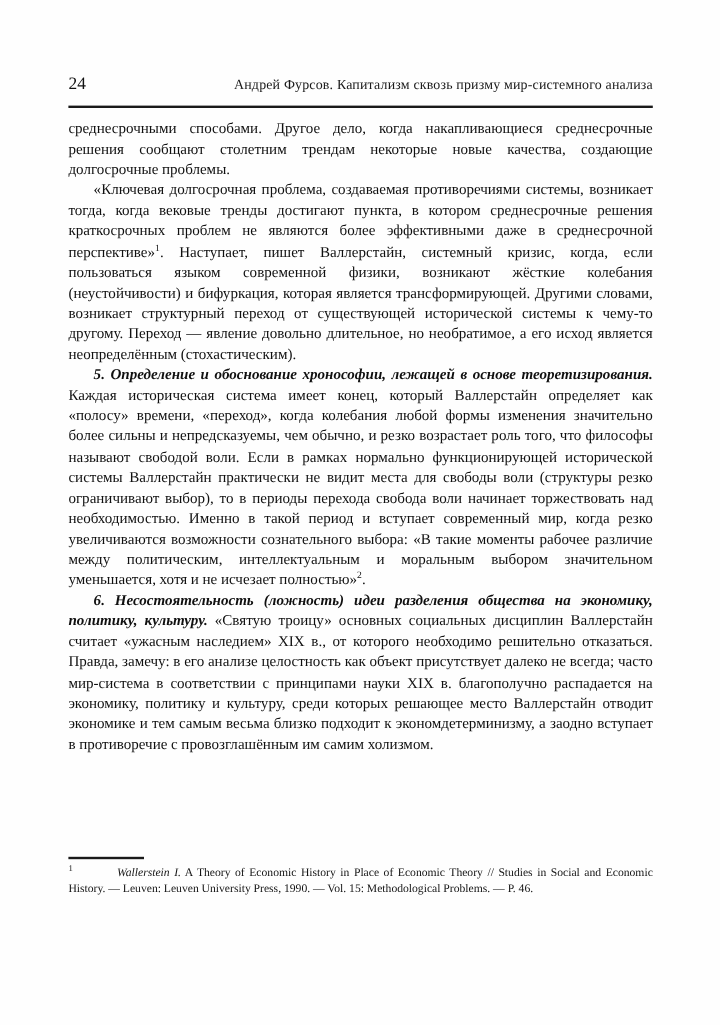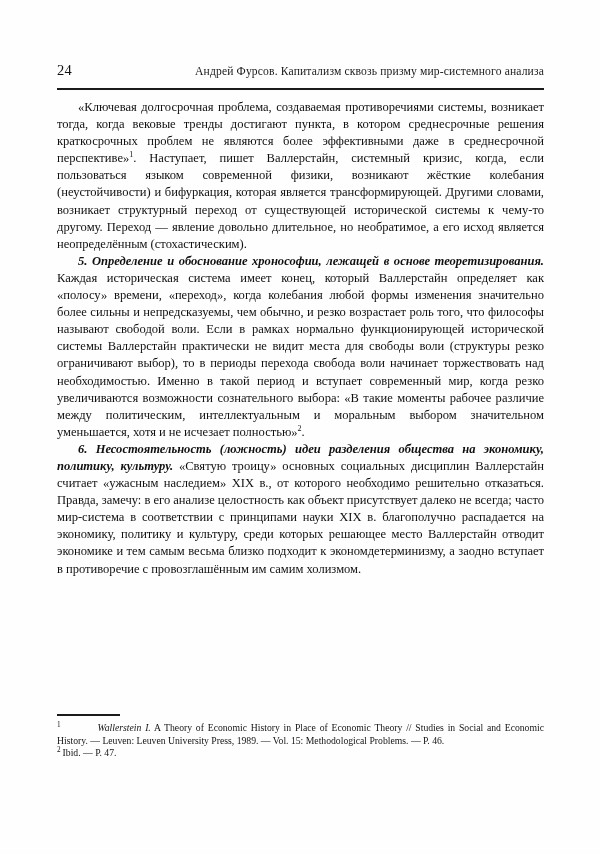--- a/index.html
+++ b/index.html
@@ -128,41 +128,41 @@
 <div class="page">
 
   <div class="running-head">
     <span class="folio">24</span>
     <span class="head-title">Андрей Фурсов. Капитализм сквозь призму мир-системного анализа</span>
   </div>
   <div class="head-rule"></div>
 
   <div class="body-col">
 
+    <p class="para noindent">
+      <span>среднесрочными способами. Другое дело, когда накапливающиеся среднесрочные решения сообщают столетним трендам некоторые новые качества, создающие долгосрочные проблемы.</span>
+    </p>
 
     <p class="para">
       <span>«Ключевая долгосрочная проблема, создаваемая противоречиями системы, возникает тогда, когда вековые тренды достигают пункта, в котором среднесрочные решения краткосрочных проблем не являются более эффективными даже в среднесрочной перспективе»</span><sup class="fn">1</sup><span>. Наступает, пишет Валлерстайн, системный кризис, когда, если пользоваться языком современной физики, возникают жёсткие колебания (неустойчивости) и бифуркация, которая является трансформирующей. Другими словами, возникает структурный переход от существующей исторической системы к чему-то другому. Переход — явление довольно длительное, но необратимое, а его исход является неопределённым (стохастическим).</span>
     </p>
 
     <p class="para gap-before">
       <span class="sec-title">5. Определение и обоснование хронософии, лежащей в основе теоретизирования.</span><span> Каждая историческая система имеет конец, который Валлерстайн определяет как «полосу» времени, «переход», когда колебания любой формы изменения значительно более сильны и непредсказуемы, чем обычно, и резко возрастает роль того, что философы называют свободой воли. Если в рамках нормально функционирующей исторической системы Валлерстайн практически не видит места для свободы воли (структуры резко ограничивают выбор), то в периоды перехода свобода воли начинает торжествовать над необходимостью. Именно в такой период и вступает современный мир, когда резко увеличиваются возможности сознательного выбора: «В такие моменты рабочее различие между политическим, интеллектуальным и моральным выбором значительном уменьшается, хотя и не исчезает полностью»</span><sup class="fn">2</sup><span>.</span>
     </p>
 
     <p class="para gap-before">
       <span class="sec-title">6. Несостоятельность (ложность) идеи разделения общества на экономику, политику, культуру.</span><span> «Святую троицу» основных социальных дисциплин Валлерстайн считает «ужасным наследием» XIX в., от которого необходимо решительно отказаться. Правда, замечу: в его анализе целостность как объект присутствует далеко не всегда; часто мир-система в соответствии с принципами науки XIX в. благополучно распадается на экономику, политику и культуру, среди которых решающее место Валлерстайн отводит экономике и тем самым весьма близко подходит к экономдетерминизму, а заодно вступает в противоречие с провозглашённым им самим холизмом.</span>
     </p>
 
   </div>
 
   <div class="fn-rule"></div>
   <div class="footnotes">
 
     <p class="fnote">
-      <span class="marker">1</span><i>Wallerstein I.</i><span> A Theory of Economic History in Place of Economic Theory // Studies in Social and Economic History. — Leuven: Leuven University Press, 1989. — Vol. 15: Methodological Problems. — P. 46.</span>
+      <span class="marker">1</span><i>Wallerstein I.</i><span> A Theory of Economic History in Place of Economic Theory // Studies in Social and Economic History. — Leuven: Leuven University Press, 1990. — Vol. 15: Methodological Problems. — P. 46.</span>
     </p>
 
-    <p class="fnote">
-      <span class="marker">2</span><span>Ibid. — P. 47.</span>
-    </p>
 
   </div>
 
 </div>
 
 </body></html>

